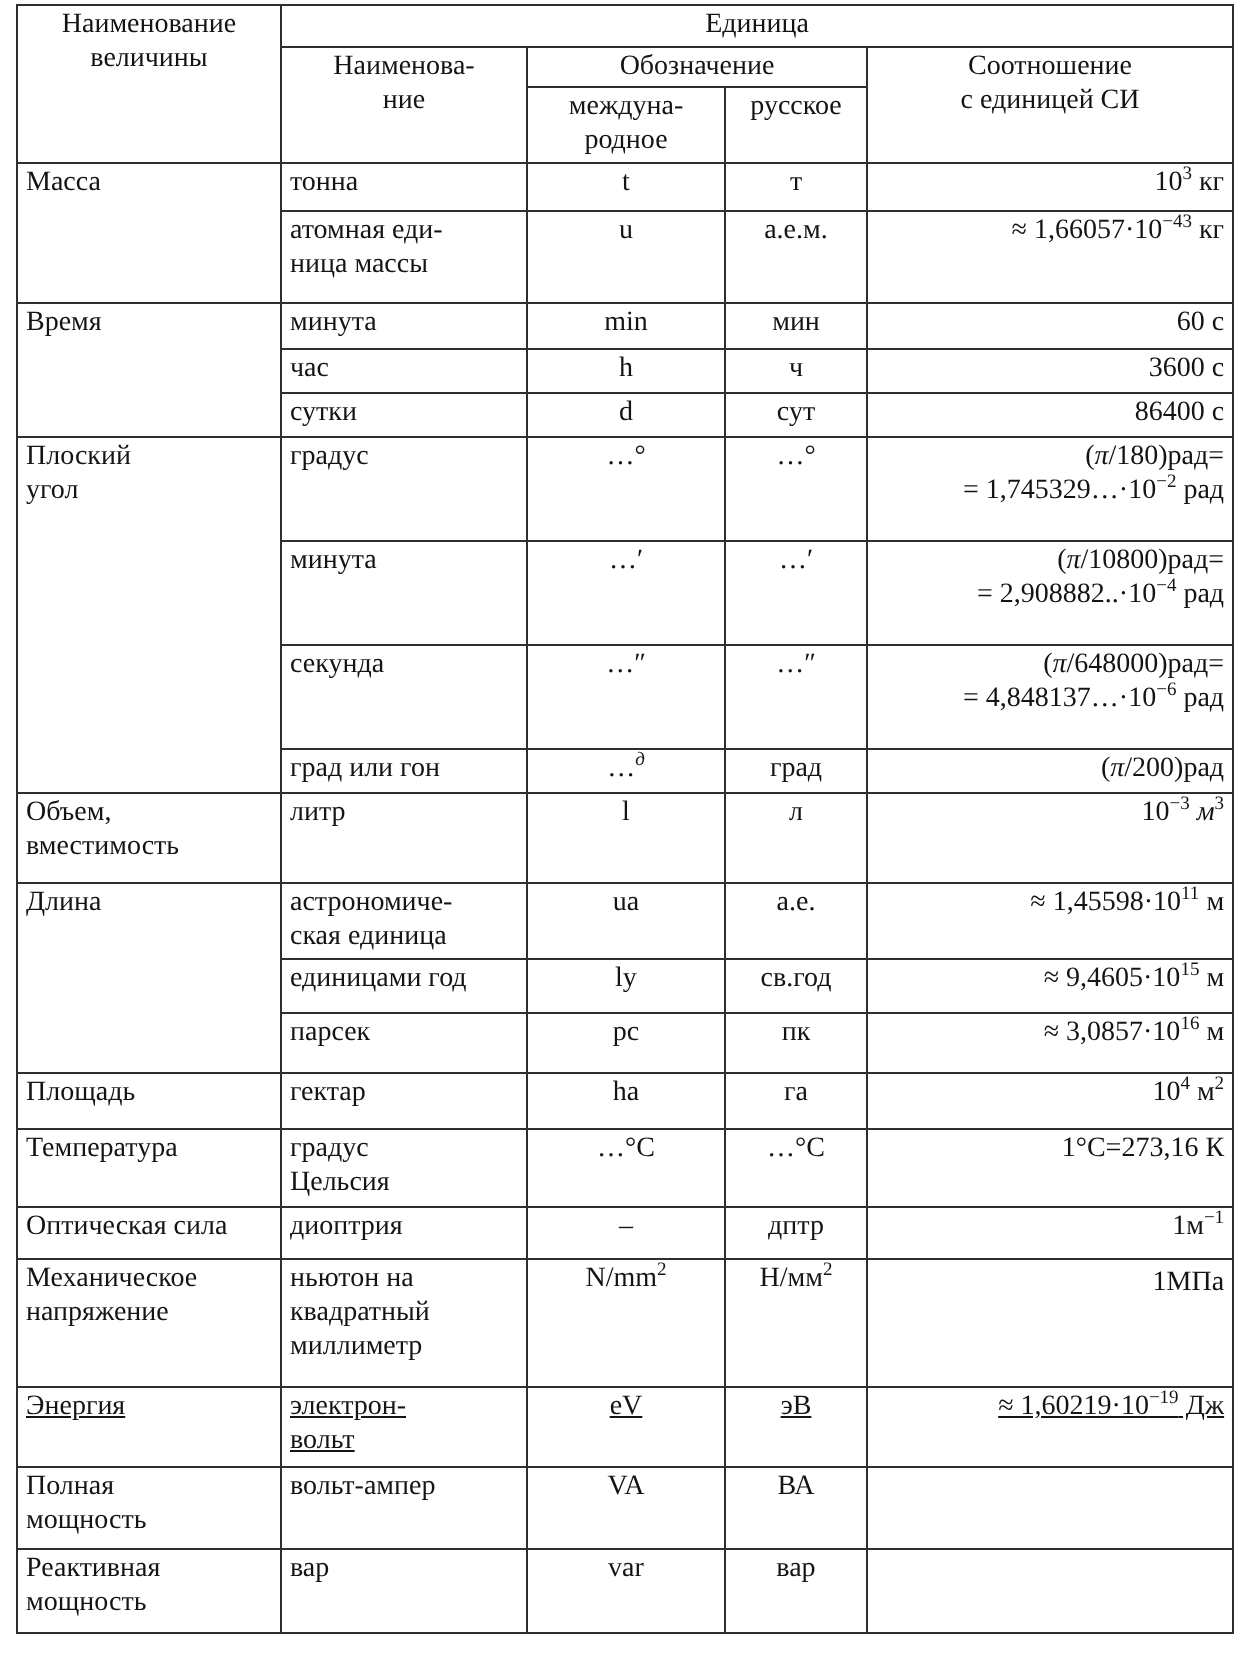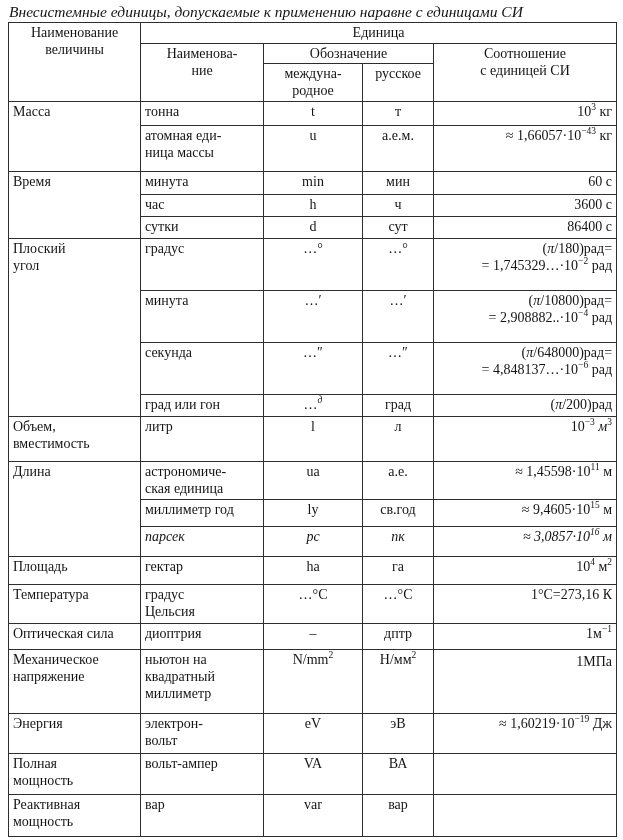--- a/index.html
+++ b/index.html
@@ -36,21 +36,20 @@
     font-size:14.5px;
   }
   td.c-rel.top{vertical-align:top;padding-top:3px;}
   sup{font-size:9.5px;line-height:0;vertical-align:super;}
   i{font-style:italic;}
 </style>
 </head>
 <body>
 
 <div class="page">
-  <div class="caption">Внесистемные единицы, допускаемые к применению наравне с единицами СИ</div>
   <table class="units">
     <colgroup>
       <col style="width:132px">
       <col style="width:123px">
       <col style="width:99px">
       <col style="width:71px">
       <col style="width:183px">
     </colgroup>
     <thead>
       <tr class="hr1">
@@ -133,26 +132,26 @@
           <td class="c-rel">10<sup>−3</sup> <i>м</i><sup>3</sup></td>
         </tr>
         <tr style="height: 38px;">
           <td rowspan="3" class="c-qty">Длина</td>
           <td class="c-name">астрономиче-<br>ская единица</td>
           <td class="c-intl">ua</td>
           <td class="c-rus">а.е.</td>
           <td class="c-rel">≈ 1,45598·10<sup>11</sup> м</td>
         </tr>
         <tr style="height: 27px;">
-          <td class="c-name">миллиметр год</td>
+          <td class="c-name">единицами год</td>
           <td class="c-intl">ly</td>
           <td class="c-rus">св.год</td>
           <td class="c-rel">≈ 9,4605·10<sup>15</sup> м</td>
         </tr>
-        <tr style="height: 30px; font-style: italic;">
+        <tr style="height: 30px;">
           <td class="c-name">парсек</td>
           <td class="c-intl">pc</td>
           <td class="c-rus">пк</td>
           <td class="c-rel">≈ 3,0857·10<sup>16</sup> м</td>
         </tr>
         <tr style="height: 28px;">
           <td rowspan="1" class="c-qty">Площадь</td>
           <td class="c-name">гектар</td>
           <td class="c-intl">ha</td>
           <td class="c-rus">га</td>
@@ -172,21 +171,21 @@
           <td class="c-rus">дптр</td>
           <td class="c-rel">1м<sup>−1</sup></td>
         </tr>
         <tr style="height: 64px;">
           <td rowspan="1" class="c-qty">Механическое<br>напряжение</td>
           <td class="c-name">ньютон на<br>квадратный<br>миллиметр</td>
           <td class="c-intl">N/mm<sup>2</sup></td>
           <td class="c-rus">Н/мм<sup>2</sup></td>
           <td class="c-rel top">1МПа</td>
         </tr>
-        <tr style="height: 40px;">
+        <tr style="height: 40px; text-decoration: underline;">
           <td rowspan="1" class="c-qty">Энергия</td>
           <td class="c-name">электрон-<br>вольт</td>
           <td class="c-intl">eV</td>
           <td class="c-rus">эВ</td>
           <td class="c-rel">≈ 1,60219·10<sup>−19</sup> Дж</td>
         </tr>
         <tr style="height: 41px;">
           <td rowspan="1" class="c-qty">Полная<br>мощность</td>
           <td class="c-name">вольт-ампер</td>
           <td class="c-intl">VA</td>

